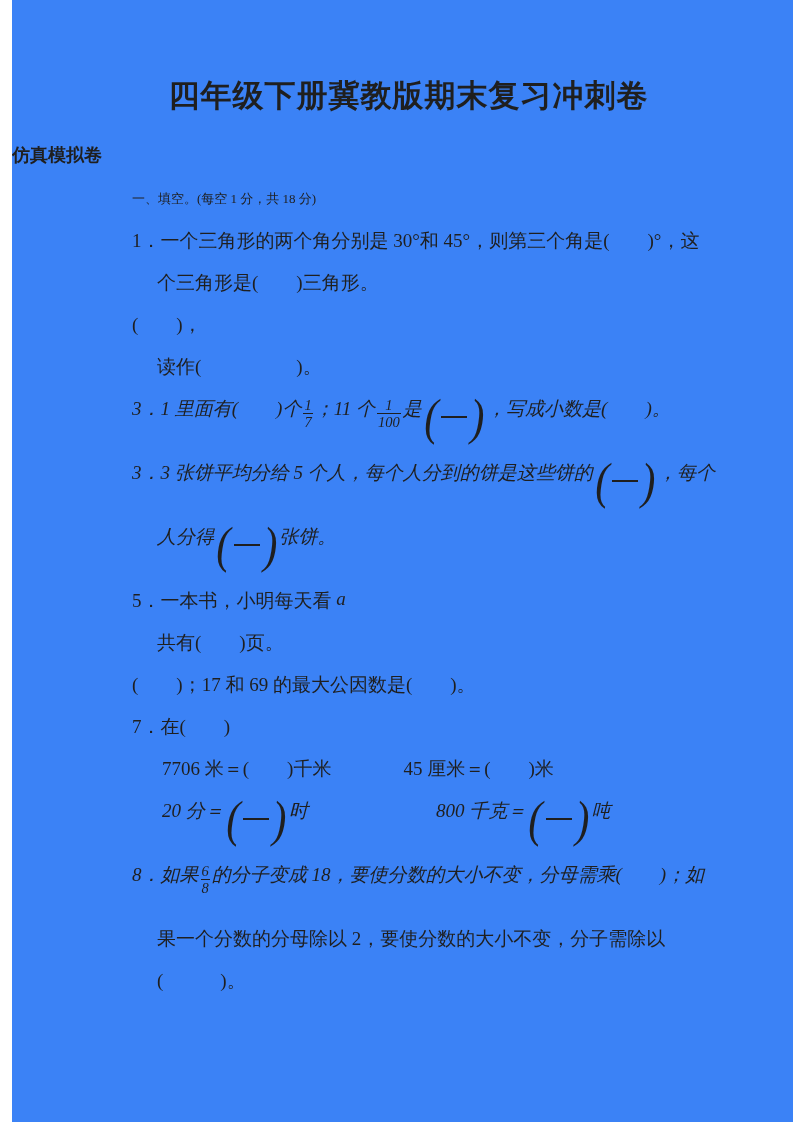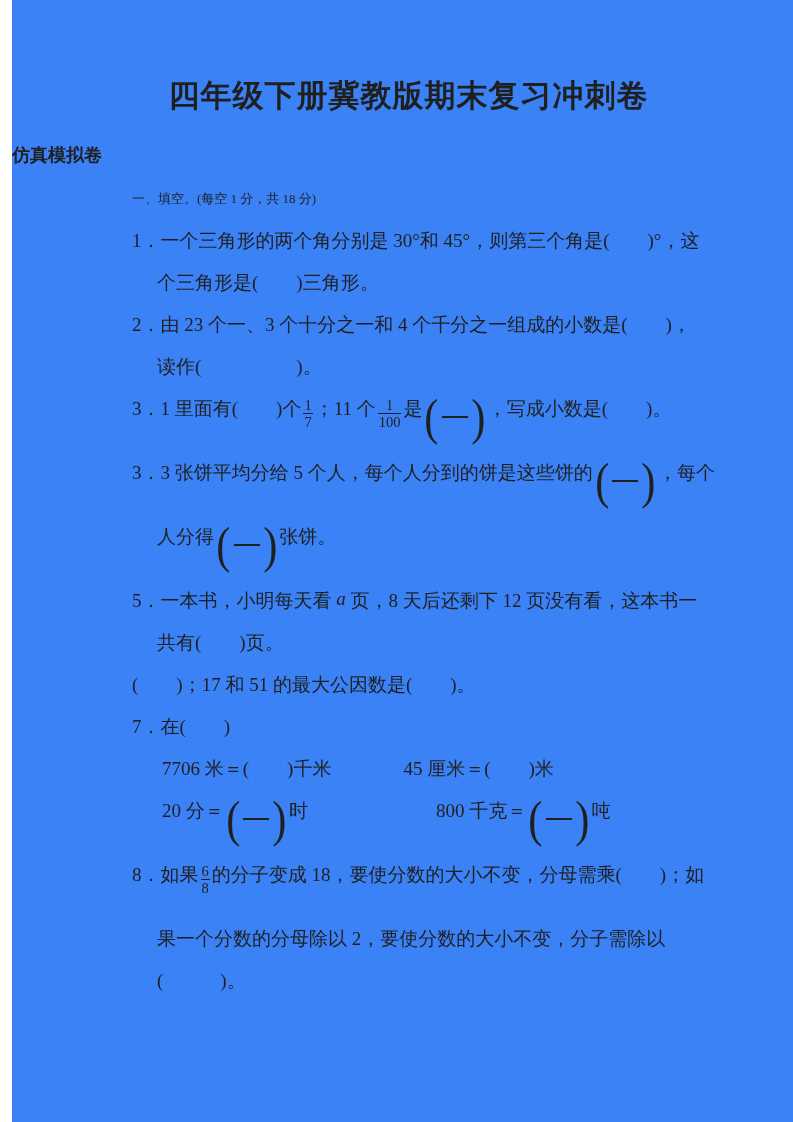--- a/index.html
+++ b/index.html
@@ -14,21 +14,21 @@
   }
   .subtitle{
     margin-top:24px;
     font-family:"Liberation Sans","DejaVu Sans",sans-serif;font-weight:bold;
     font-size:18px;line-height:30px;
   }
   .content{margin-left:120px;width:576px;}
   .section{margin-top:12px;line-height:34px;font-size:13px;}
   .questions{margin-top:12px;}
   .line{height:42px;display:flex;align-items:flex-start;white-space:pre;}
-  .line.tall{height:64px;}
+  .line.tall{height:64px;font-style:italic;}
   .ind1{margin-left:25px;}
   .ind2{margin-left:30px;}
   .txt,.blank{display:inline-block;}
   .it{font-style:italic;}
   .frac{
     display:inline-flex;flex-direction:column;align-items:center;
     font-size:14.5px;line-height:1.12;margin:0 2px;transform:translateY(1px);
   }
   .frac .num{padding:0 1px;}
   .frac .den{border-top:1.5px solid #1f1f1f;padding:0 1px;}
@@ -44,28 +44,28 @@
 <body>
 
 <div class="page">
   <div class="title">四年级下册冀教版期末复习冲刺卷</div>
   <div class="subtitle">仿真模拟卷</div>
   <div class="content">
     <div class="section">一、填空。(每空 1 分，共 18 分)</div>
     <div class="questions">
         <div class="line"><span class="txt">1．一个三角形的两个角分别是 30°和 45°，则第三个角是</span><span class="blank">(　　)</span><span class="txt">°，这</span></div>
         <div class="line ind1"><span class="txt">个三角形是</span><span class="blank">(　　)</span><span class="txt">三角形。</span></div>
-        <div class="line"><span class="txt">2．由 23 个一、3 个十分之一和 4 个千分之一组成的小数是</span><span class="blank">(　　)</span><span class="txt">，</span></div>
+        <div class="line"><span class="blank">(　　)</span><span class="txt">，</span></div>
         <div class="line ind1"><span class="txt">读作</span><span class="blank">(　　　　　)</span><span class="txt">。</span></div>
         <div class="line tall"><span class="txt">3．1 里面有</span><span class="blank">(　　)</span><span class="txt">个</span><span class="frac"><span class="num">1</span><span class="den">7</span></span><span class="txt">；11 个</span><span class="frac"><span class="num">1</span><span class="den">100</span></span><span class="txt">是</span><span class="bfrac"><span class="paren">(</span><span class="bar"></span><span class="paren">)</span></span><span class="txt">，写成小数是</span><span class="blank">(　　)</span><span class="txt">。</span></div>
         <div class="line tall"><span class="txt">3．3 张饼平均分给 5 个人，每个人分到的饼是这些饼的</span><span class="bfrac"><span class="paren">(</span><span class="bar"></span><span class="paren">)</span></span><span class="txt">，每个</span></div>
         <div class="line tall ind1"><span class="txt">人分得</span><span class="bfrac"><span class="paren">(</span><span class="bar"></span><span class="paren">)</span></span><span class="txt">张饼。</span></div>
-        <div class="line"><span class="txt">5．一本书，小明每天看 </span><span class="it">a</span><span class="txt"> 页，8 天后还剩下 12 页没有看，这本书一</span></div>
+        <div class="line"><span class="txt">5．一本书，小明每天看 </span><span class="it">a</span></div>
         <div class="line ind1"><span class="txt">共有</span><span class="blank">(　　)</span><span class="txt">页。</span></div>
-        <div class="line"><span class="blank">(　　)</span><span class="txt">；17 和 51 的最大公因数是</span><span class="blank">(　　)</span><span class="txt">。</span></div>
+        <div class="line"><span class="blank">(　　)</span><span class="txt">；17 和 69 的最大公因数是</span><span class="blank">(　　)</span><span class="txt">。</span></div>
         <div class="line"><span class="txt">7．在</span><span class="blank">(　　)</span></div>
         <div class="line ind2"><span class="txt">7706 米＝</span><span class="blank">(　　)</span><span class="txt">千米</span><span class="gapseg" style="width: 72px;"></span><span class="txt">45 厘米＝</span><span class="blank">(　　)</span><span class="txt">米</span></div>
         <div class="line tall ind2"><span class="txt">20 分＝</span><span class="bfrac"><span class="paren">(</span><span class="bar"></span><span class="paren">)</span></span><span class="txt">时</span><span class="gapseg" style="width: 128px;"></span><span class="txt">800 千克＝</span><span class="bfrac"><span class="paren">(</span><span class="bar"></span><span class="paren">)</span></span><span class="txt">吨</span></div>
         <div class="line tall"><span class="txt">8．如果</span><span class="frac"><span class="num">6</span><span class="den">8</span></span><span class="txt">的分子变成 18，要使分数的大小不变，分母需乘</span><span class="blank">(　　)</span><span class="txt">；如</span></div>
         <div class="line ind1"><span class="txt">果一个分数的分母除以 2，要使分数的大小不变，分子需除以</span></div>
         <div class="line ind1"><span class="blank">(　　　)</span><span class="txt">。</span></div>
       </div>
   </div>
 </div>
 

